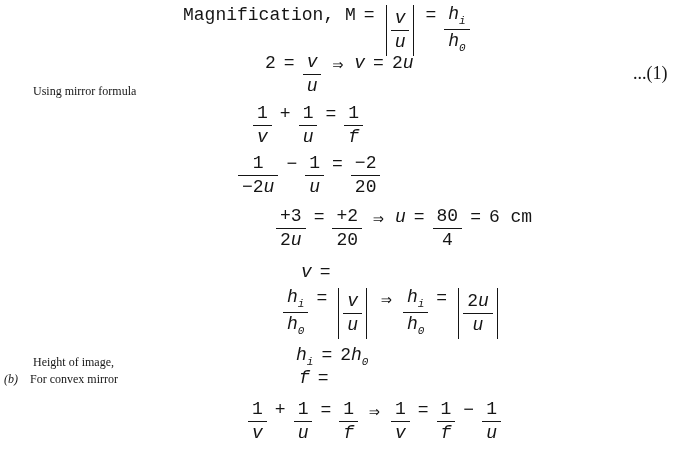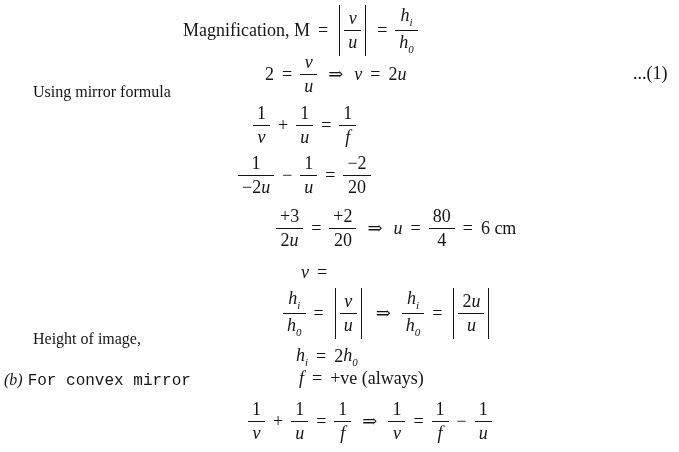--- a/index.html
+++ b/index.html
@@ -11,27 +11,27 @@
   }
   .page {
     position: relative;
     width: 679px; height: 452px;
     background: #ffffff;
     overflow: hidden;
   }
   .row {
     position: absolute;
     display: flex;
-    align-items: center;
     font-size: 18px;
     white-space: nowrap;
+    font-family: Liberation Mono, monospace;
   }
   .label {
     position: absolute;
-    font-size: 16px;
+    font-size: 12px;
     line-height: 21px;
     white-space: nowrap;
   }
   .eqnum {
     position: absolute;
     font-size: 18px;
     white-space: nowrap;
   }
   .vr { font-style: italic; }
   .op { margin: 0 8px; }
@@ -58,21 +58,21 @@
     border-left: 1.5px solid #151515;
     border-right: 1.5px solid #151515;
     padding: 4px 4px;
     margin: 0 3px;
   }
   sub {
     font-size: 11px;
     line-height: 1;
     font-style: italic;
   }
-  .convex-rest { margin-left: 5px; font-family: Liberation Mono, monospace; }
+  .convex-rest { margin-left: 12px; }
 </style>
 </head>
 <body>
 
 <div class="page">
 
   <div class="row" style="top:5px;left:183px">
       <span>Magnification, M</span>
       <span class="op">=</span>
       <span class="abs">
@@ -186,35 +186,34 @@
       </span>
       <span class="op">=</span>
       <span class="abs">
         <span class="frac">
           <span class="num"><span>2</span><span class="vr">u</span></span>
           <span class="den"><span class="vr">u</span></span>
         </span>
       </span>
     </div>
 
-  <span class="label" style="top:328px;left:33px">Height of image,</span>
+  <span class="label" style="top:352px;left:33px">Height of image,</span>
 
   <div class="row" style="top:345px;left:296px">
       <span><span class="vr">h</span><sub>i</sub></span>
       <span class="op">=</span>
       <span>2</span>
       <span><span class="vr">h</span><sub>0</sub></span>
     </div>
 
   <span class="label" style="top:369px;left:4px"><span class="vr">(b)</span><span class="convex-rest">For convex mirror</span></span>
 
   <div class="row" style="top:368px;left:299px">
       <span class="vr">f</span>
       <span class="op">=</span>
-      <span>+ve (always)</span>
     </div>
 
 
   <div class="row" style="top:400px;left:248px">
       <span class="frac">
         <span class="num"><span>1</span></span>
         <span class="den"><span class="vr">v</span></span>
       </span>
       <span class="op">+</span>
       <span class="frac">

